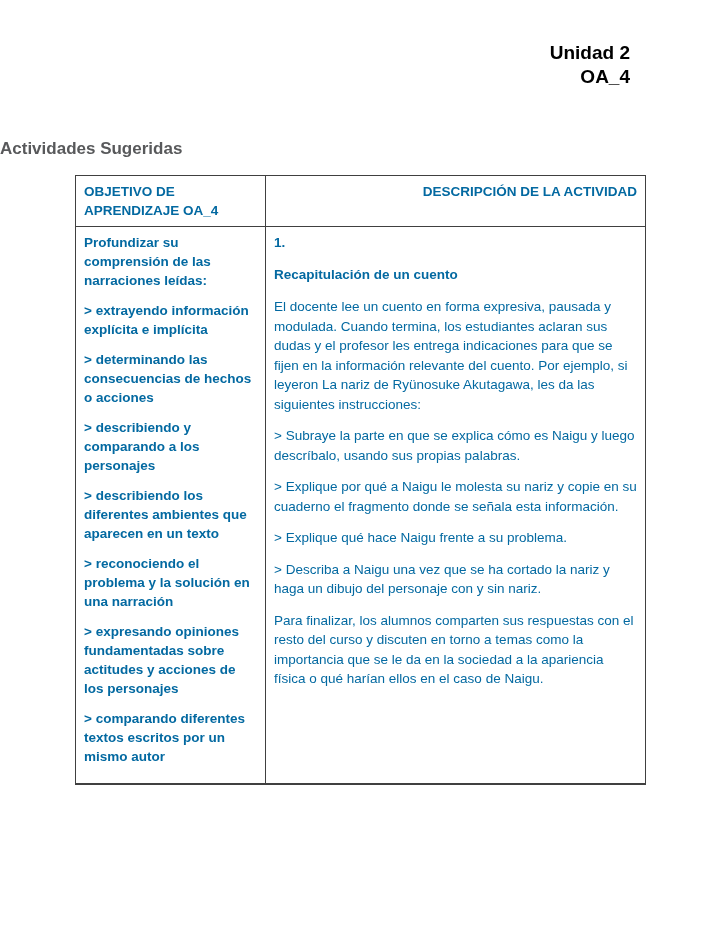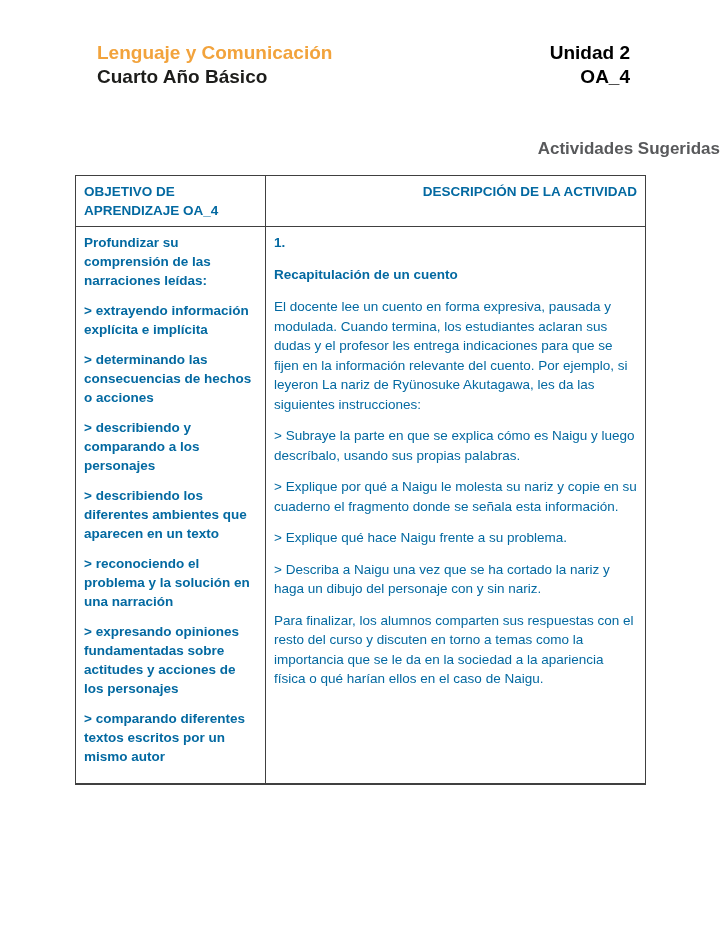--- a/index.html
+++ b/index.html
@@ -43,21 +43,21 @@
     font-weight: bold;
     color: #000000;
     line-height: 24px;
   }
   
   .doc-title {
     position: absolute;
     top: 139px;
     left: 0;
     width: 100%;
-    text-align: right;
+    text-align: left;
     font-size: 17px;
     font-weight: bold;
     color: #58595b;
   }
   
   .activities-table {
     position: absolute;
     left: 75px;
     top: 175px;
     width: 570px;
@@ -103,24 +103,20 @@
     font-weight: bold;
   }
   .desc-cell p.act-number { margin-bottom: 12px; }
   .desc-cell p.act-subtitle { margin-bottom: 13px; }
 </style>
 </head>
 <body>
 
 <div class="page">
 
-  <div class="header-left">
-    <div class="subject-title">Lenguaje y Comunicación</div>
-    <div class="grade-title">Cuarto Año Básico</div>
-  </div>
 
   <div class="header-right">
     <div class="unit-label">Unidad 2</div>
     <div class="oa-label">OA_4</div>
   </div>
 
   <div class="doc-title">Actividades Sugeridas</div>
 
   <table class="activities-table">
     <thead>

